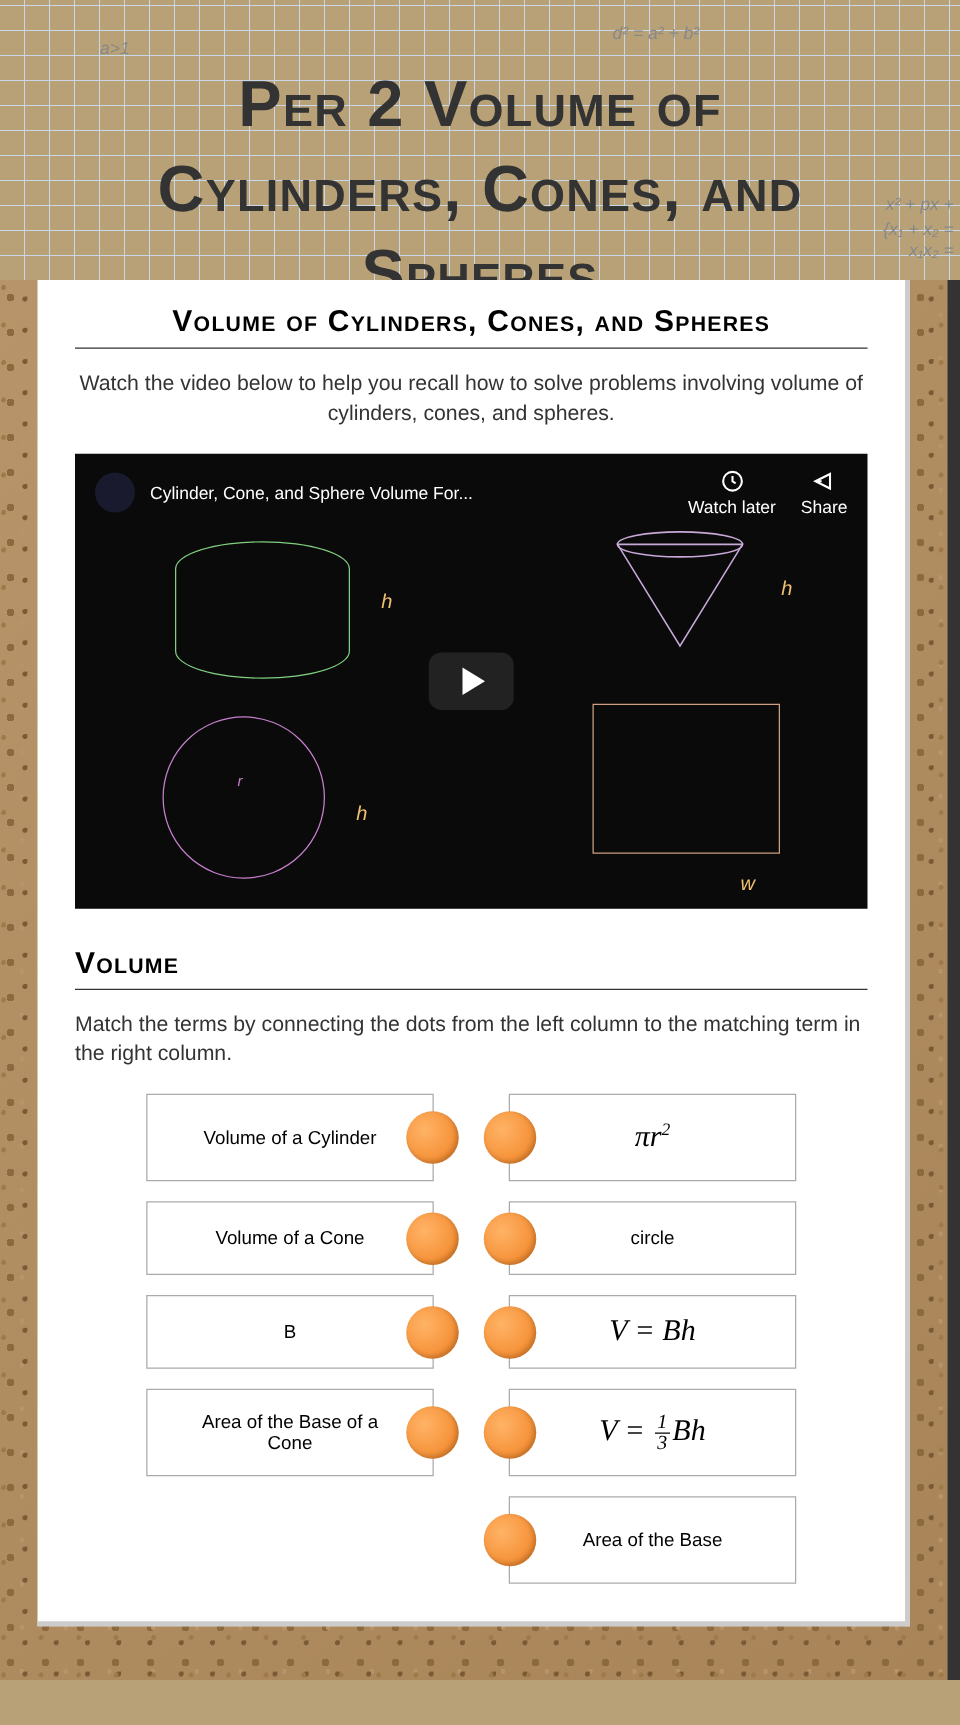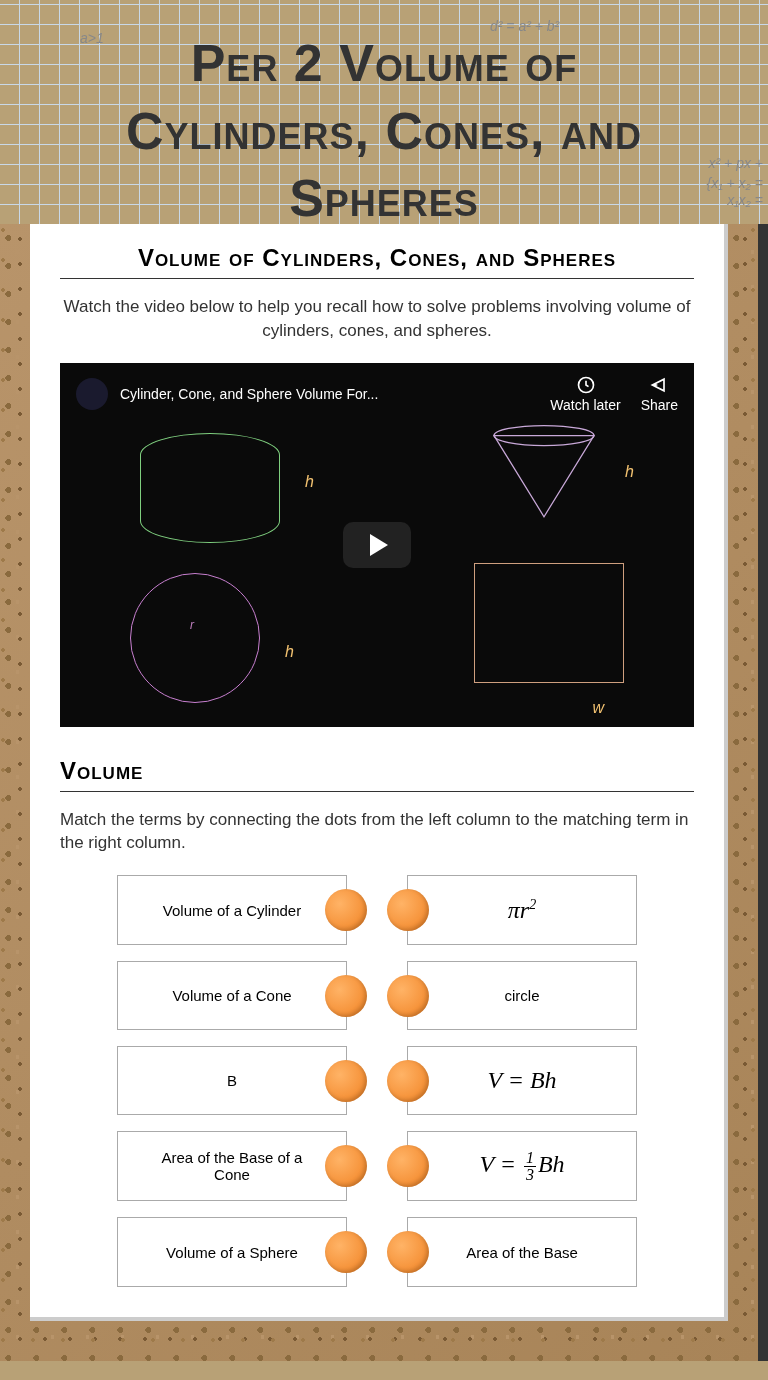--- a/index.html
+++ b/index.html
@@ -17,20 +17,21 @@
 .header h1 {
   font-family: Impact, 'Arial Black', sans-serif;
   font-size: 52px;
   font-variant: small-caps;
   text-align: center;
   color: #333;
   padding: 30px 80px;
   line-height: 1.3;
   font-weight: 900;
   letter-spacing: 1px;
+  margin-top: 21px;
 }
 .doodle { position:absolute; font-style:italic; color:#888; font-size:14px; }
 
 .cork {
   background:
     radial-gradient(circle at 10% 20%, #9e7a4a 2px, transparent 2px),
     radial-gradient(circle at 80% 60%, #7a5a34 2px, transparent 2px),
     radial-gradient(circle at 50% 80%, #b8946a 2px, transparent 2px),
     radial-gradient(circle at 30% 50%, #8a6a3e 3px, transparent 3px),
     linear-gradient(135deg,#b8946a,#a88458);
@@ -72,21 +73,21 @@
 .shape { position:absolute; border:1px solid; }
 .cyl { left:80px; top:70px; width:140px; height:110px; border-color:#7fcf7f; border-radius:50%/20%; }
 .cone { right:80px; top:60px; width:140px; height:100px; border:none; }
 .cone svg { width:100%; height:100%; }
 .sph { left:70px; top:210px; width:130px; height:130px; border-color:#c77fcf; border-radius:50%; }
 .box { right:70px; top:200px; width:150px; height:120px; border-color:#cf9f7f; }
 
 .match { display:flex; gap:60px; justify-content:center; padding: 0 20px; }
 .col { flex:1; display:flex; flex-direction:column; gap:16px; max-width:230px; }
 .item {
-  border:1px solid #aaa; height:69px; display:flex; align-items:center; justify-content:center;
+  border:1px solid #aaa; height:59px; display:flex; align-items:center; justify-content:center;
   font-size:15px; text-align:center; position:relative; padding:0 40px;
 }
 .item.tall { height:70px;align-items:center; }
 .orange {
   position:absolute; width:42px; height:42px; border-radius:50%;
   background: radial-gradient(circle at 35% 35%, #ffb366, #f08020);
   box-shadow: inset -2px -2px 4px rgba(0,0,0,0.2);
 }
 .col.left .orange { right:-21px; }
 .col.right .orange { left:-21px; }
@@ -165,24 +166,20 @@
             <div class="orange"></div>
           </div>
         <div class="item">
             <span>B</span>
             <div class="orange"></div>
           </div>
         <div class="item tall">
             <span>Area of the Base of a Cone</span>
             <div class="orange"></div>
           </div>
-        <div class="item tall">
-            <span>Volume of a Sphere</span>
-            <div class="orange"></div>
-          </div>
       </div>
       <div class="col right">
         <div class="item tall">
             <div class="orange"></div>
             <span class="formula"><i>πr</i><sup>2</sup></span>
           </div>
         <div class="item">
             <div class="orange"></div>
             <span>circle</span>
           </div>

